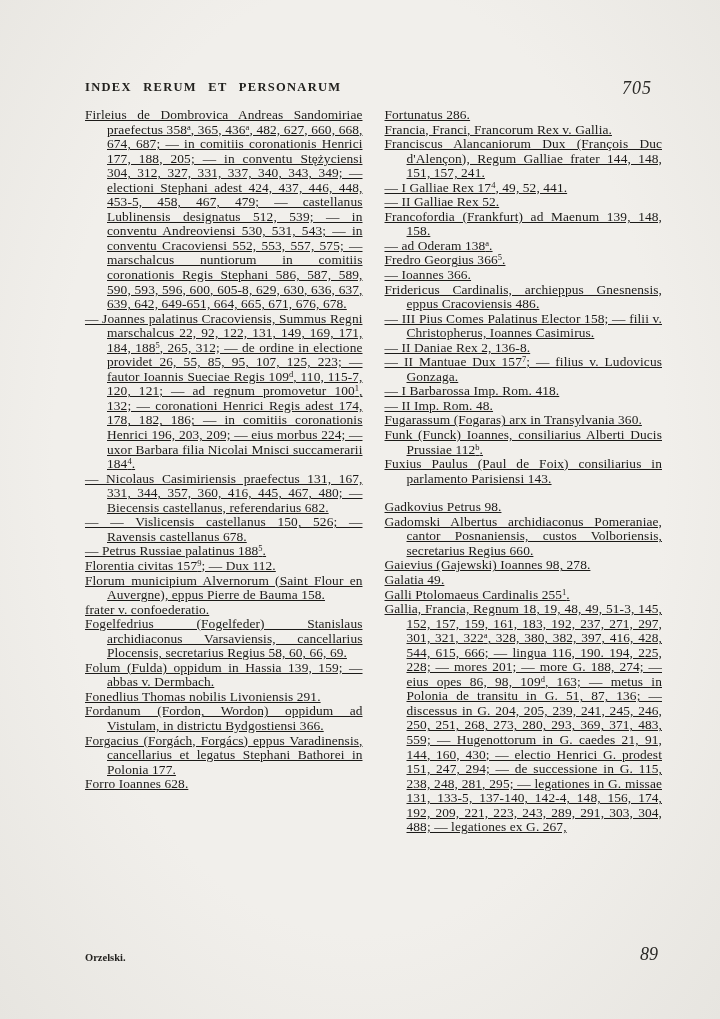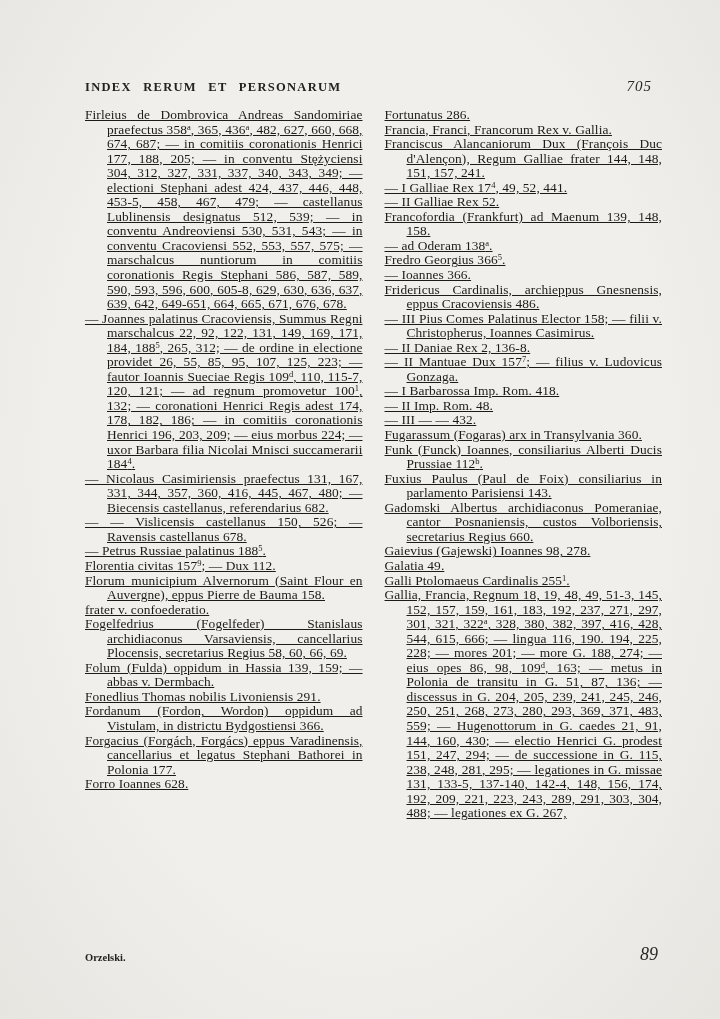--- a/index.html
+++ b/index.html
@@ -14,21 +14,21 @@
   .header-row{
     position:absolute;left:85px;top:80px;width:575px;height:20px;
   }
   .running-title{
     position:absolute;left:0;right:0;text-align:left;
     font-weight:bold;font-size:12.5px;letter-spacing:1.3px;word-spacing:7px;
     color:#23221f;
   }
   .page-number{
     position:absolute;right:8px;top:-2px;
-    font-style:italic;font-size:15px;letter-spacing:1px;color:#2a2926;
+    font-style:italic;font-size:18px;letter-spacing:1px;color:#2a2926;
   }
   .columns{
     position:absolute;left:85px;top:108px;width:577px;
     display:flex;gap:22px;text-decoration:underline;
   }
   .column{width:278px;}
   .entry{
     margin:0;
     padding-left:22px;text-indent:-22px;
     text-align:justify;
@@ -81,24 +81,24 @@
         <p class="entry">Francofordia (Frankfurt) ad Maenum 139, 148, 158.</p>
         <p class="entry">— ad Oderam 138<sup>a</sup>.</p>
         <p class="entry">Fredro Georgius 366<sup>5</sup>.</p>
         <p class="entry">— Ioannes 366.</p>
         <p class="entry">Fridericus Cardinalis, archieppus Gnesnensis, eppus Cracoviensis 486.</p>
         <p class="entry">— III Pius Comes Palatinus Elector 158; — filii v. Christopherus, Ioannes Casimirus.</p>
         <p class="entry">— II Daniae Rex 2, 136-8.</p>
         <p class="entry">— II Mantuae Dux 157<sup>7</sup>; — filius v. Ludovicus Gonzaga.</p>
         <p class="entry">— I Barbarossa Imp. Rom. 418.</p>
         <p class="entry">— II Imp. Rom. 48.</p>
-        <p class="entry">— III — — 432.</p>
         <p class="entry">Fugarassum (Fogaras) arx in Transylvania 360.</p>
         <p class="entry">Funk (Funck) Ioannes, consiliarius Alberti Ducis Prussiae 112<sup>b</sup>.</p>
         <p class="entry">Fuxius Paulus (Paul de Foix) consiliarius in parlamento Parisiensi 143.</p>
+        <p class="entry gap">Gadkovius Petrus 98.</p>
         <p class="entry">Gadomski Albertus archidiaconus Pomeraniae, cantor Posnaniensis, custos Volboriensis, secretarius Regius 660.</p>
         <p class="entry">Gaievius (Gajewski) Ioannes 98, 278.</p>
         <p class="entry">Galatia 49.</p>
         <p class="entry">Galli Ptolomaeus Cardinalis 255<sup>1</sup>.</p>
         <p class="entry">Gallia, Francia, Regnum 18, 19, 48, 49, 51-3, 145, 152, 157, 159, 161, 183, 192, 237, 271, 297, 301, 321, 322<sup>a</sup>, 328, 380, 382, 397, 416, 428, 544, 615, 666; — lingua 116, 190. 194, 225, 228; — mores 201; — more G. 188, 274; — eius opes 86, 98, 109<sup>d</sup>, 163; — metus in Polonia de transitu in G. 51, 87, 136; — discessus in G. 204, 205, 239, 241, 245, 246, 250, 251, 268, 273, 280, 293, 369, 371, 483, 559; — Hugenottorum in G. caedes 21, 91, 144, 160, 430; — electio Henrici G. prodest 151, 247, 294; — de successione in G. 115, 238, 248, 281, 295; — legationes in G. missae 131, 133-5, 137-140, 142-4, 148, 156, 174, 192, 209, 221, 223, 243, 289, 291, 303, 304, 488; — legationes ex G. 267,</p>
       </div>
   </div>
 
   <div class="footer-catchword">Orzelski.</div>
   <div class="footer-signature">89</div>

